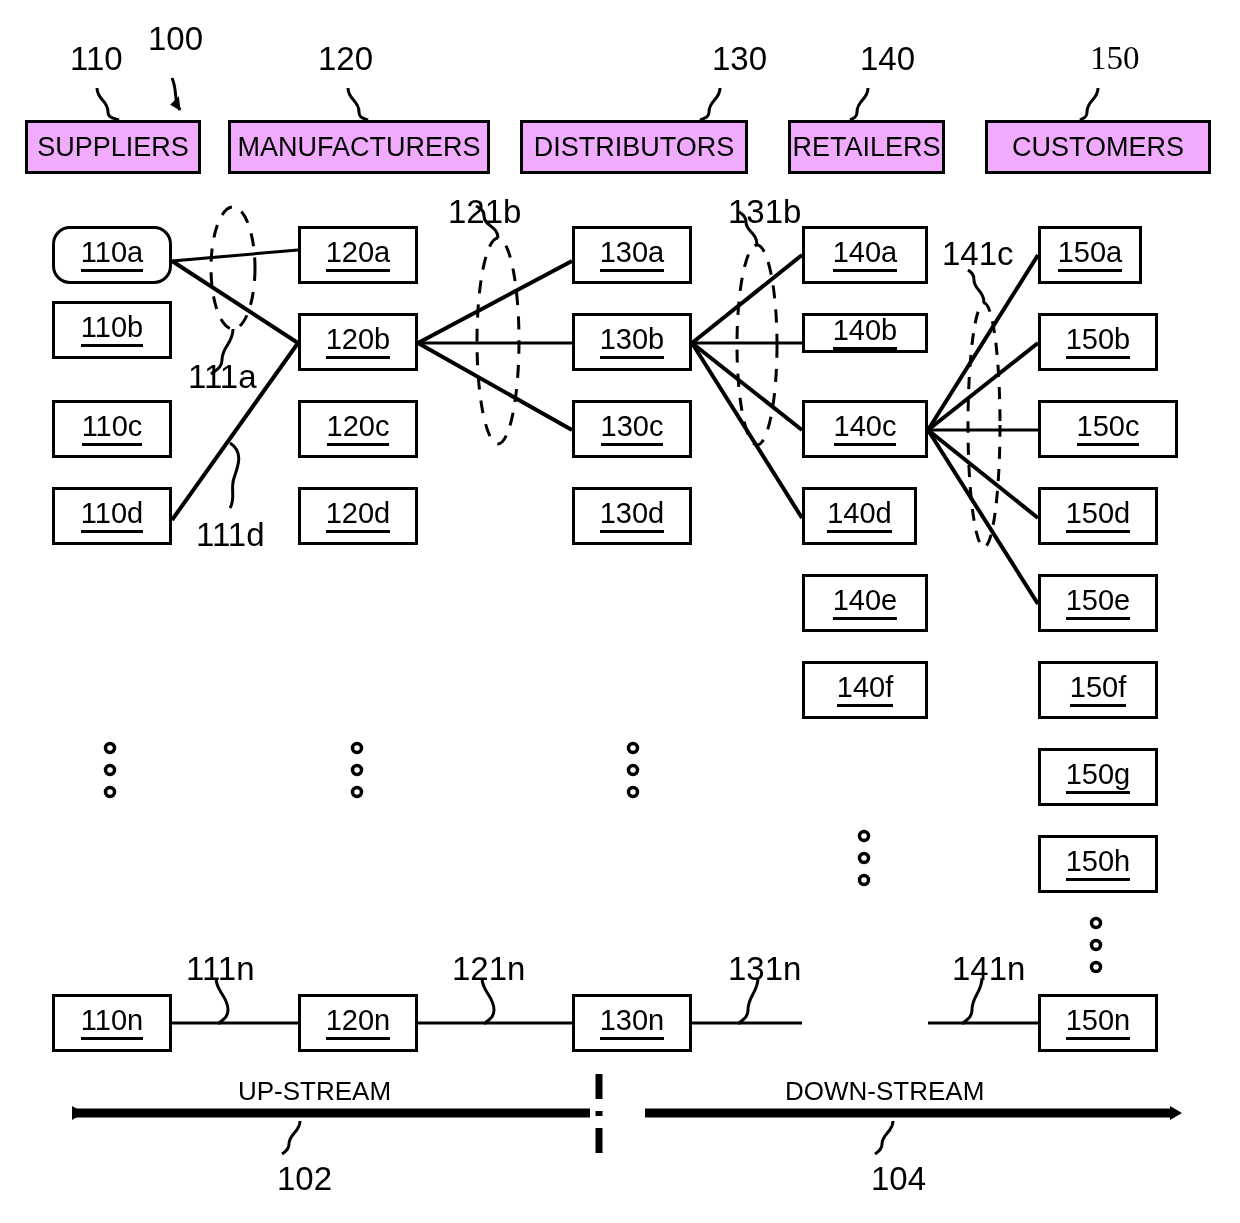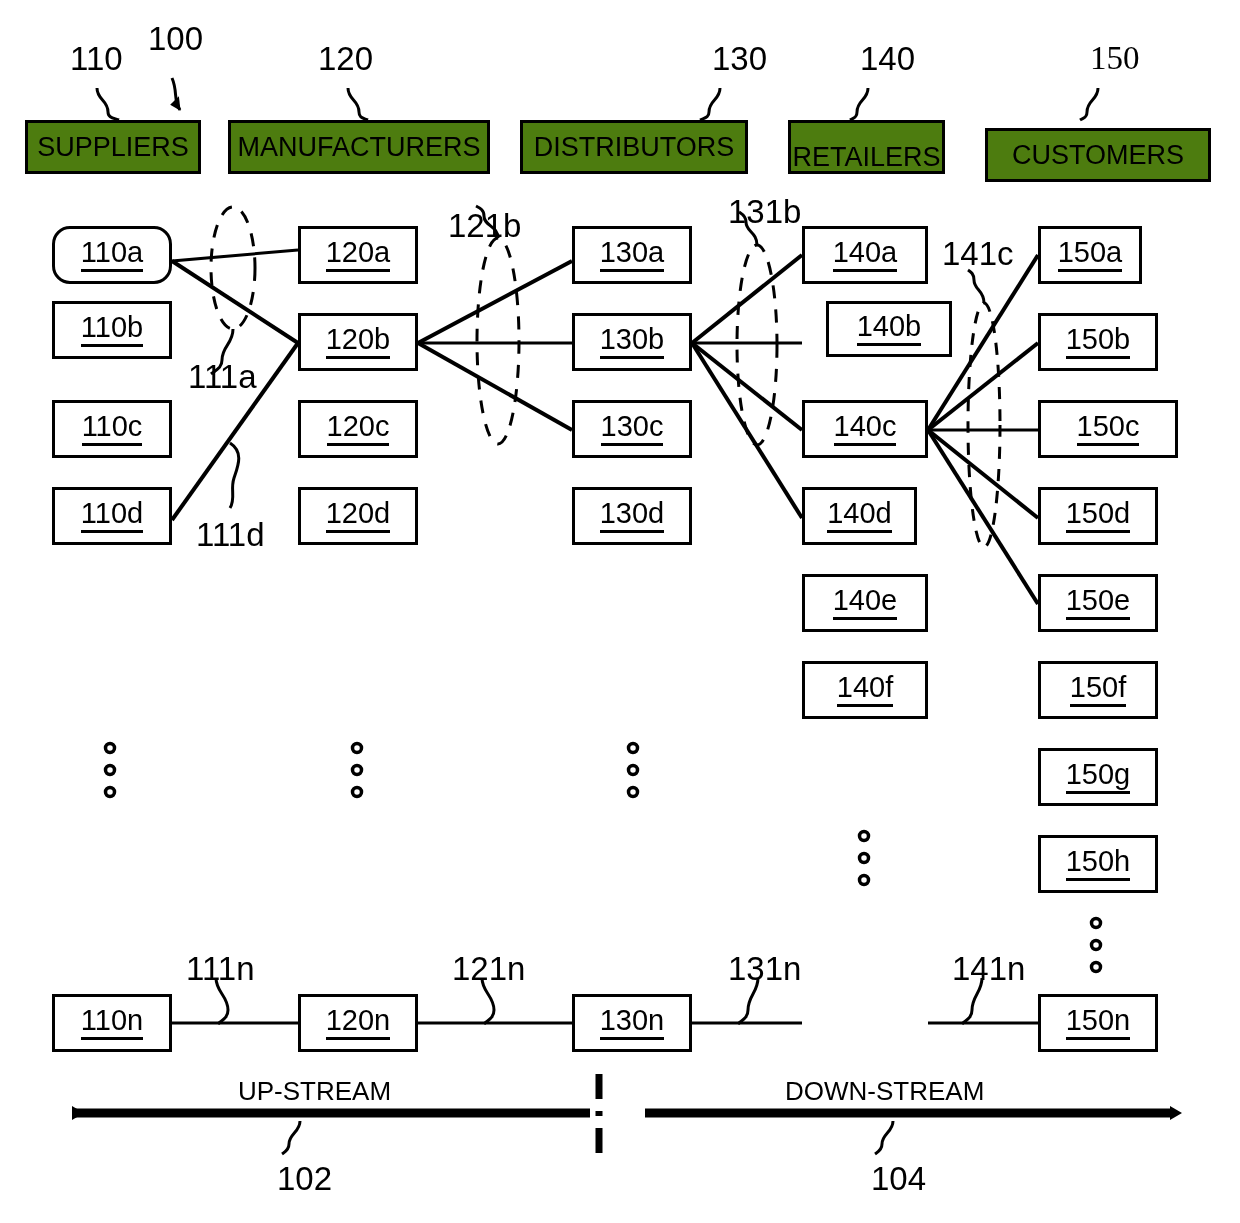--- a/index.html
+++ b/index.html
@@ -42,21 +42,21 @@
     line-height: 1;
     letter-spacing: 0px;
     border-bottom: 3px solid #000000;
     padding-bottom: 2px;
     white-space: nowrap;
   }
   
   .header-box {
     position: absolute;
     box-sizing: border-box;
-    background: #4d7c0f;
+    background: #f0abfc;
     border: 3px solid #000000;
     display: flex;
     align-items: center;
     justify-content: center;
     z-index: 5;
   }
   .header-label {
     font-size: 27px;
     line-height: 1;
     white-space: nowrap;
@@ -221,26 +221,26 @@
   <div class="header-box" style="left:228px; top:120px; width:262px; height:54px;">
     <span class="header-label">MANUFACTURERS</span>
   </div>
 
   <div class="ref-num" style="left:712px; top:42px;">130</div>
   <div class="header-box" style="left:520px; top:120px; width:228px; height:54px;">
     <span class="header-label">DISTRIBUTORS</span>
   </div>
 
   <div class="ref-num" style="left:860px; top:42px;">140</div>
-  <div class="header-box" style="left:788px; top:120px; width:157px; height:54px;align-items:flex-end;">
+  <div class="header-box" style="left:788px; top:120px; width:157px; height:54px;">
     <span class="header-label">RETAILERS</span>
   </div>
 
   <div class="ref-num" style="left:1090px; top:42px;font-family:Liberation Serif, serif;">150</div>
-  <div class="header-box" style="left:985px; top:128px; width:226px; height:54px;">
+  <div class="header-box" style="left:985px; top:120px; width:226px; height:54px;">
     <span class="header-label">CUSTOMERS</span>
   </div>
 
   <div class="node-box" style="left:52px; top:226px; width:120px; height:58px;border-radius:18px;">
     <span class="node-label">110a</span>
   </div>
   <div class="node-box" style="left:52px; top:301px; width:120px; height:58px;">
     <span class="node-label">110b</span>
   </div>
   <div class="node-box" style="left:52px; top:400px; width:120px; height:58px;">
@@ -272,21 +272,21 @@
   <div class="node-box" style="left:572px; top:400px; width:120px; height:58px;">
     <span class="node-label">130c</span>
   </div>
   <div class="node-box" style="left:572px; top:487px; width:120px; height:58px;">
     <span class="node-label">130d</span>
   </div>
 
   <div class="node-box" style="left:802px; top:226px; width:126px; height:58px;">
     <span class="node-label">140a</span>
   </div>
-  <div class="node-box" style="left:802px; top:301px; width:126px; height:56px;margin-left:24px;">
+  <div class="node-box" style="left:802px; top:313px; width:126px; height:40px;">
     <span class="node-label">140b</span>
   </div>
   <div class="node-box" style="left:802px; top:400px; width:126px; height:58px;">
     <span class="node-label">140c</span>
   </div>
   <div class="node-box" style="left:802px; top:487px; width:115px; height:58px;">
     <span class="node-label">140d</span>
   </div>
   <div class="node-box" style="left:802px; top:574px; width:126px; height:58px;">
     <span class="node-label">140e</span>
@@ -328,21 +328,21 @@
   </div>
   <div class="node-box" style="left:572px; top:994px; width:120px; height:58px;">
     <span class="node-label">130n</span>
   </div>
   <div class="node-box" style="left:1038px; top:994px; width:120px; height:58px;">
     <span class="node-label">150n</span>
   </div>
 
   <div class="ref-num" style="left:188px; top:360px;">111a</div>
   <div class="ref-num" style="left:196px; top:518px;">111d</div>
-  <div class="ref-num" style="left:448px; top:209px;">121b</div>
+  <div class="ref-num" style="left:448px; top:195px;">121b</div>
   <div class="ref-num" style="left:728px; top:195px;">131b</div>
   <div class="ref-num" style="left:942px; top:237px;">141c</div>
   <div class="ref-num" style="left:186px; top:952px;">111n</div>
   <div class="ref-num" style="left:452px; top:952px;">121n</div>
   <div class="ref-num" style="left:728px; top:952px;">131n</div>
   <div class="ref-num" style="left:952px; top:952px;">141n</div>
 
   <div class="stream-label" style="left:238px; top:1078px;">UP-STREAM</div>
   <div class="ref-num" style="left:277px; top:1162px;">102</div>
 

